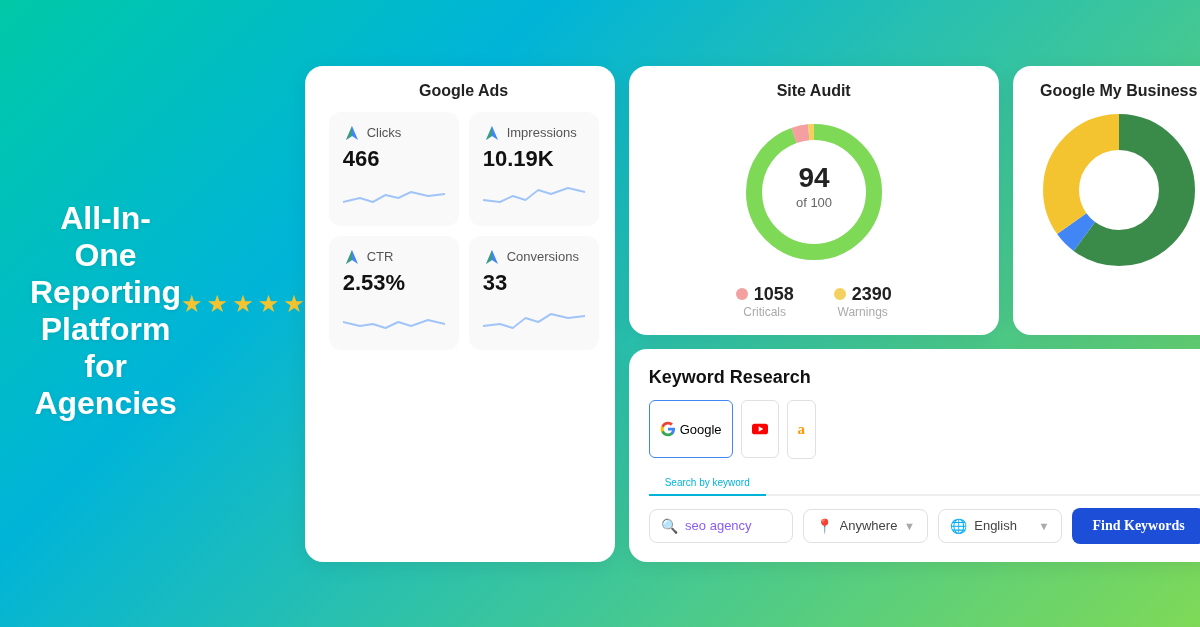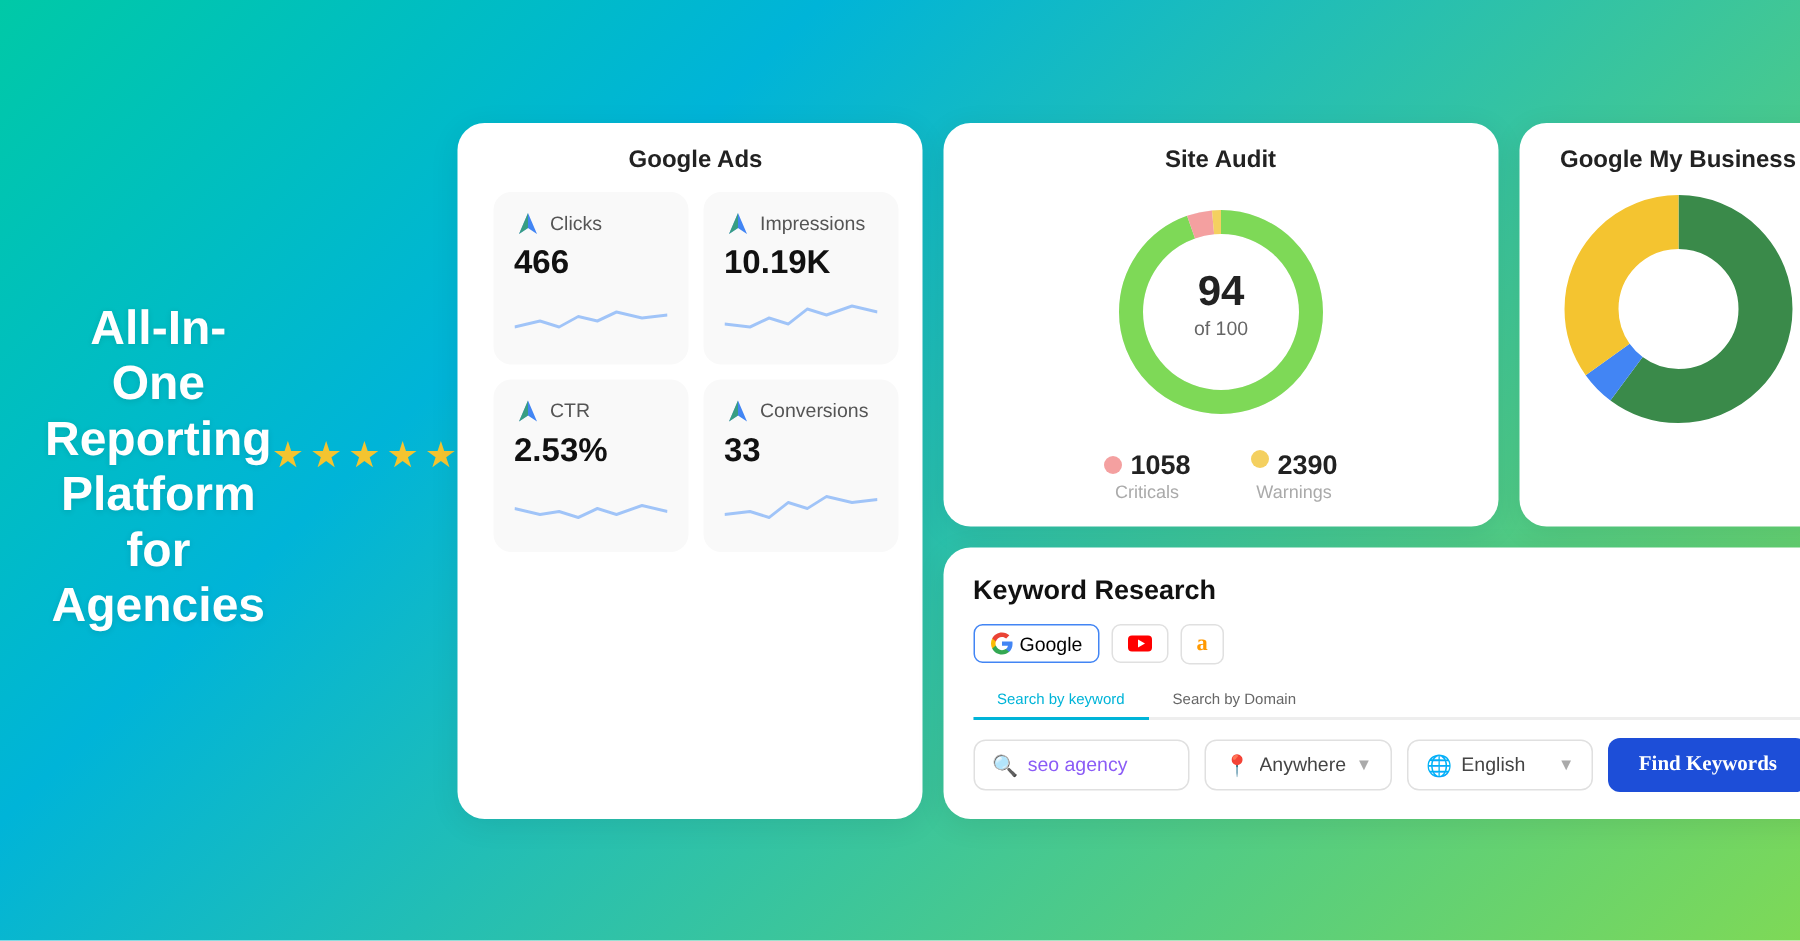--- a/index.html
+++ b/index.html
@@ -186,21 +186,21 @@
     }
     .search-engines {
       display: flex;
       gap: 8px;
       margin-bottom: 12px;
       align-items: center;
     }
     .se-btn {
       border: 1.5px solid #e0e0e0;
       border-radius: 6px;
-      padding: 4px 10px;
+      padding: 20px 10px;
       cursor: pointer;
       display: flex;
       align-items: center;
       gap: 4px;
       font-size: 13px;
       background: #fff;
     }
     .se-btn.active { border-color: #4285f4; }
     .search-tabs {
       display: flex;
@@ -397,21 +397,21 @@
       </div>
       <div class="audit-stats">
         <div class="audit-stat">
           <div style="display:flex;align-items:center;gap:6px;justify-content:center;">
             <span style="width:12px;height:12px;border-radius:50%;background:#f4a0a0;display:inline-block;"></span>
             <span class="audit-stat-value">1058</span>
           </div>
           <div class="audit-stat-label">Criticals</div>
         </div>
         <div class="audit-stat">
-          <div style="display:flex;gap:6px;justify-content:center;">
+          <div style="display:flex;align-items:center;gap:6px;justify-content:center;">
             <span style="width:12px;height:12px;border-radius:50%;background:#f4d060;display:inline-block;"></span>
             <span class="audit-stat-value">2390</span>
           </div>
           <div class="audit-stat-label">Warnings</div>
         </div>
       </div>
     </div>
 
     <div class="card gmb-card">
       <div class="card-title">Google My Business</div>
@@ -450,21 +450,20 @@
             <polygon points="10,8 10,16 17,12" fill="#fff"></polygon>
           </svg>
         </button>
         <button class="se-btn">
           <span style="font-size:15px;font-weight:800;color:#ff9900;font-family:serif;">a</span>
         </button>
       </div>
 
       <div class="search-tabs">
         <div class="search-tab active">Search by keyword</div>
-        <div class="search-tab">Search by Domain</div>
       </div>
 
       <div class="search-inputs">
         <div class="search-field">
           <span class="icon-search">🔍</span>
           <input type="text" value="seo agency" placeholder="seo agency" style="">
         </div>
         <div class="location-field">
           <span class="icon-location">📍</span>
           <input type="text" value="Anywhere" style="">

